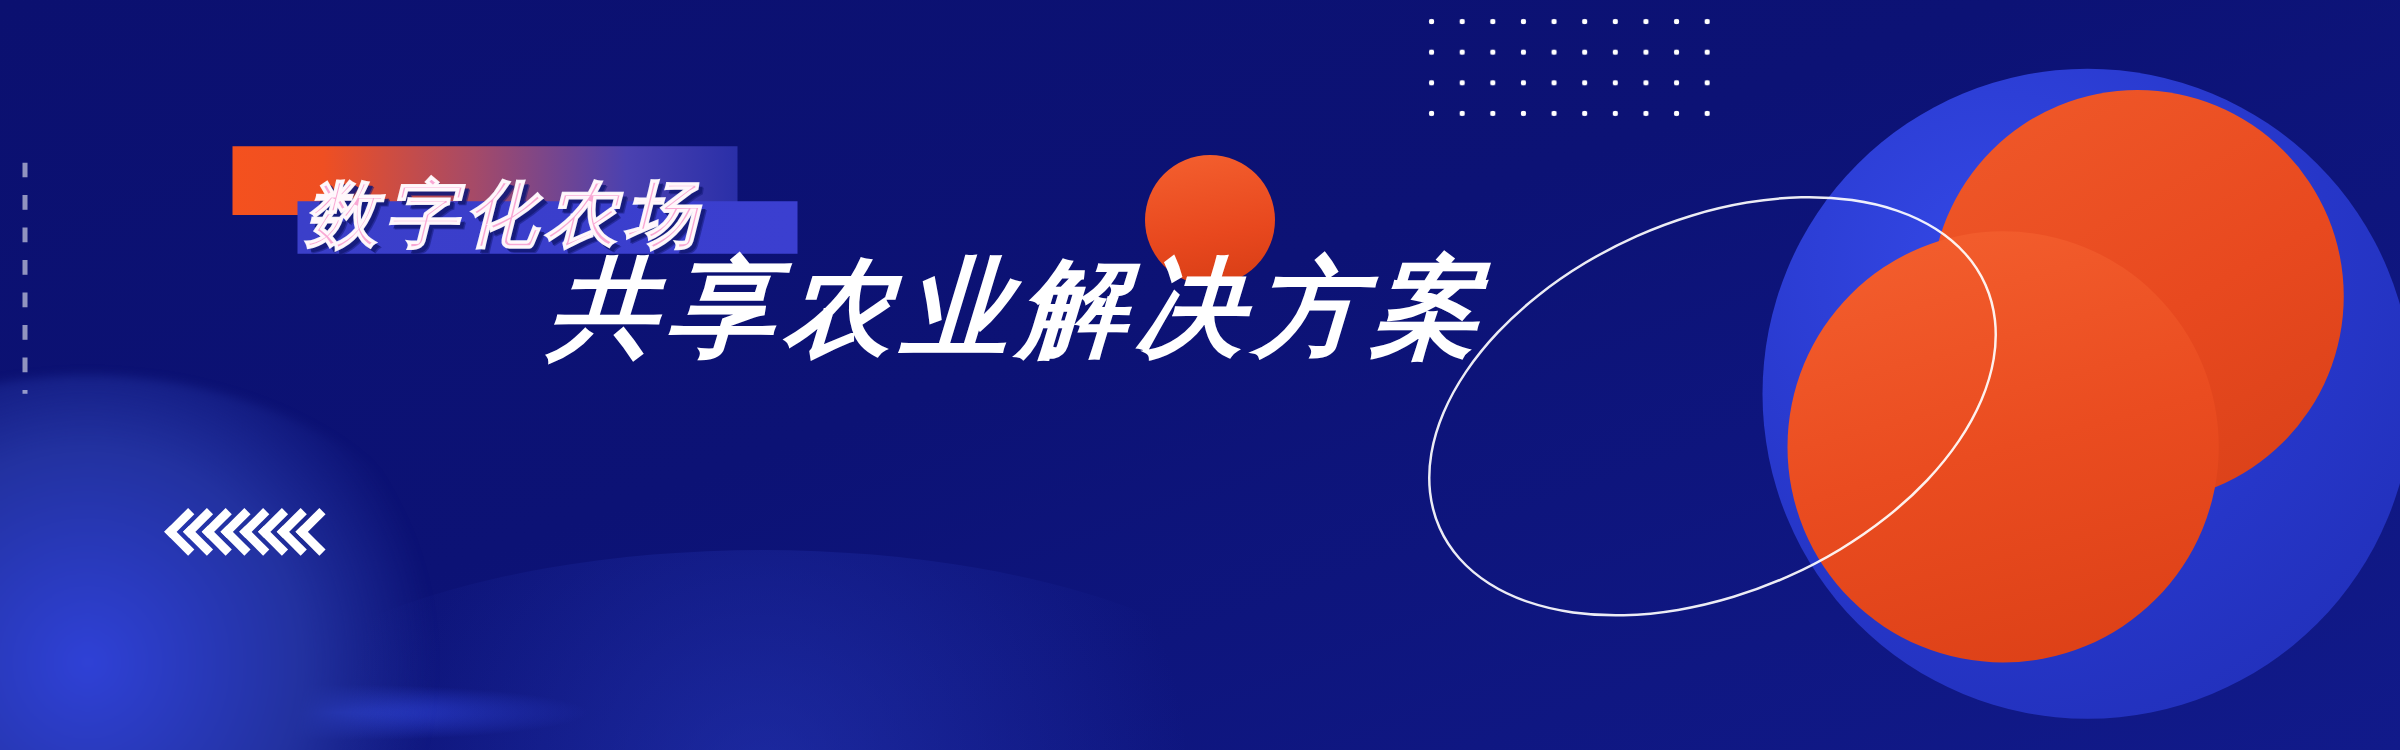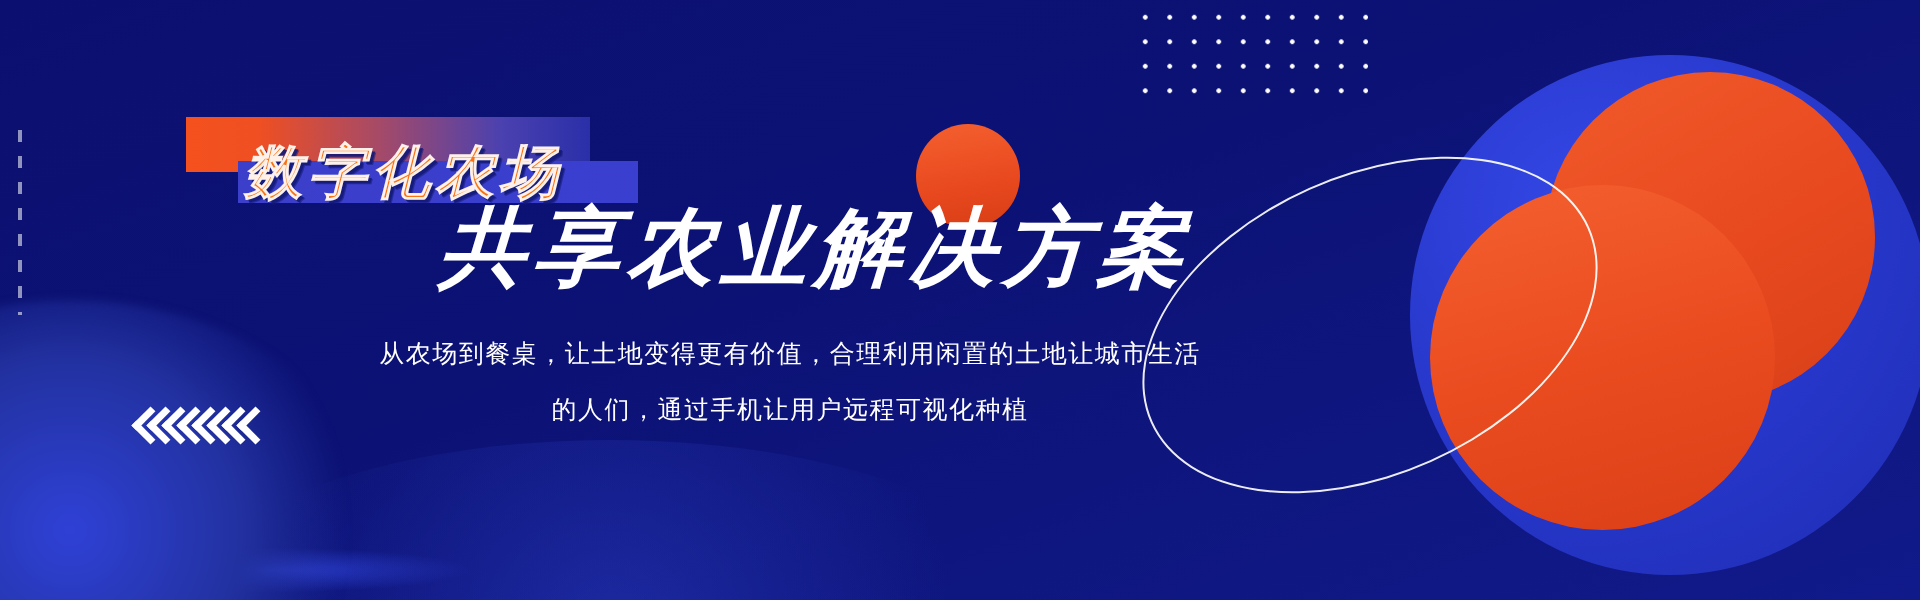--- a/index.html
+++ b/index.html
@@ -156,21 +156,21 @@
     background: linear-gradient(90deg, #3b3fc9 0%, #3a3ecb 40%, #3b3fd0 100%);
   }
   .badge-text {
     position: absolute;
     left: 58px;
     top: 26px;
     width: 360px;
     font-size: 58px;
     font-weight: bold;
     font-style: italic;
-    color: #f97316;
+    color: #f9a8d4;
     letter-spacing: 6px;
     line-height: 1;
     white-space: nowrap;
     text-shadow:
        3px 3px 0 rgba(20,26,120,0.85),
        4px 4px 0 rgba(20,26,120,0.55);
     -webkit-text-stroke: 1px rgba(255,255,255,0.9);
   }
 
   
@@ -249,24 +249,20 @@
   <div class="content">
 
     <div class="badge-wrap">
       <div class="badge-bar-top"></div>
       <div class="badge-bar-bottom"></div>
       <div class="badge-text">数字化农场</div>
     </div>
 
     <div class="headline">共享农业解决方案</div>
 
-    <div class="desc">
-      <span class="desc-line">从农场到餐桌，让土地变得更有价值，合理利用闲置的土地让城市生活</span>
-      <span class="desc-line">的人们，通过手机让用户远程可视化种植</span>
-    </div>
 
     <div class="chevrons">
       <span class="chev"></span>
       <span class="chev"></span>
       <span class="chev"></span>
       <span class="chev"></span>
       <span class="chev"></span>
       <span class="chev"></span>
       <span class="chev"></span>
       <span class="chev"></span>

